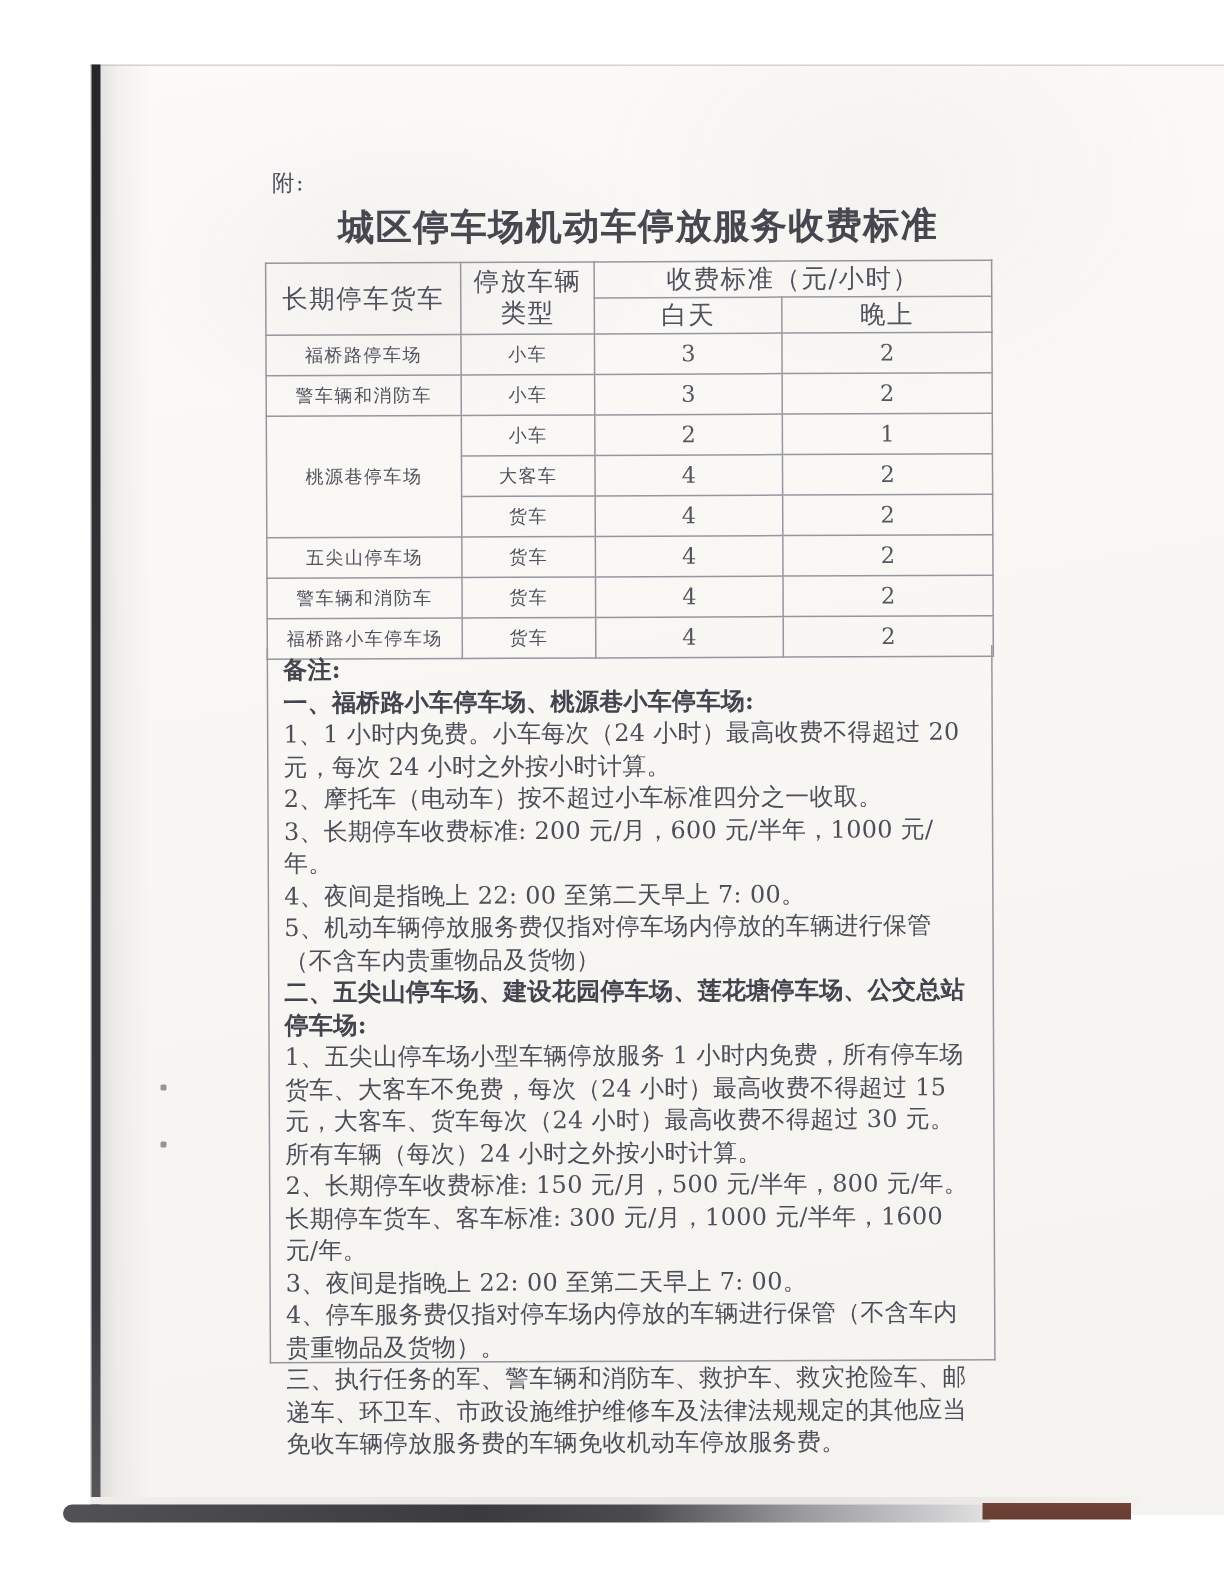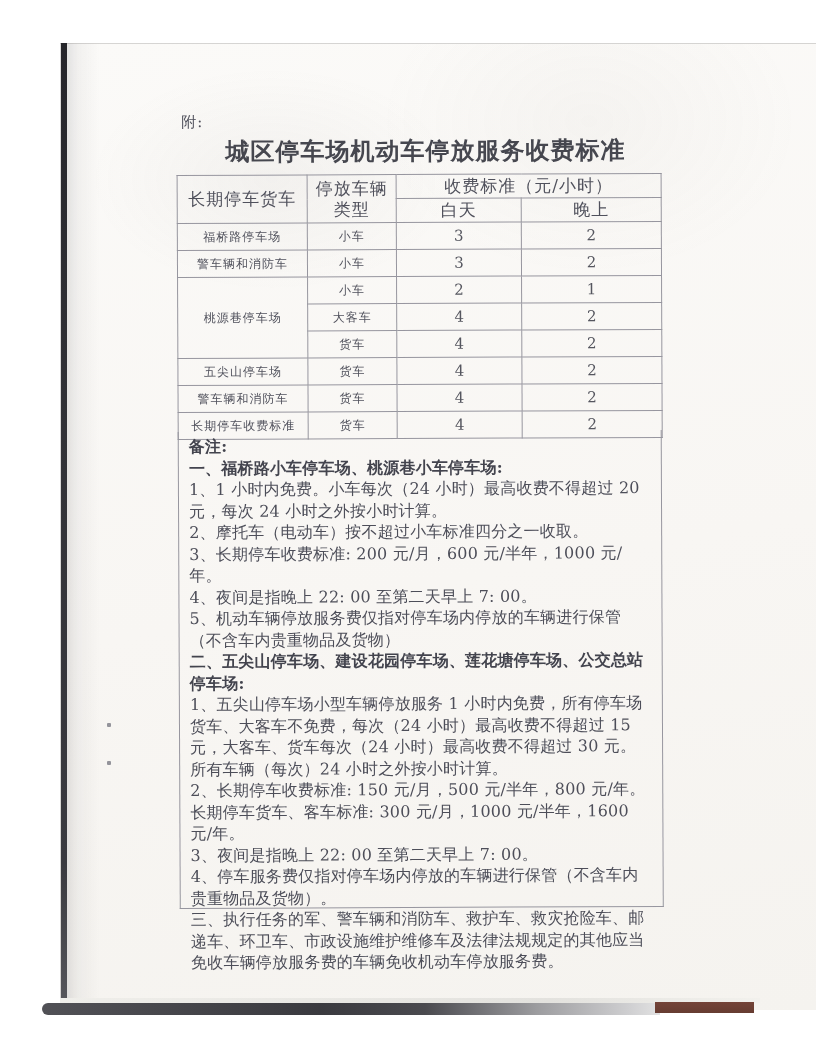--- a/index.html
+++ b/index.html
@@ -173,21 +173,21 @@
             <td class="num">4</td>
             <td class="num">2</td>
           </tr>
           <tr>
             <td rowspan="1">警车辆和消防车</td>
             <td>货车</td>
             <td class="num">4</td>
             <td class="num">2</td>
           </tr>
           <tr>
-            <td rowspan="1">长期停车收费标准</td>
+            <td rowspan="1">福桥路小车停车场</td>
             <td>货车</td>
             <td class="num">4</td>
             <td class="num">2</td>
           </tr>
         </tbody>
     </table>
 
     <div class="notes-box">
         <p class="bold">备注:</p>
         <p class="bold">一、福桥路小车停车场、桃源巷小车停车场:</p>

